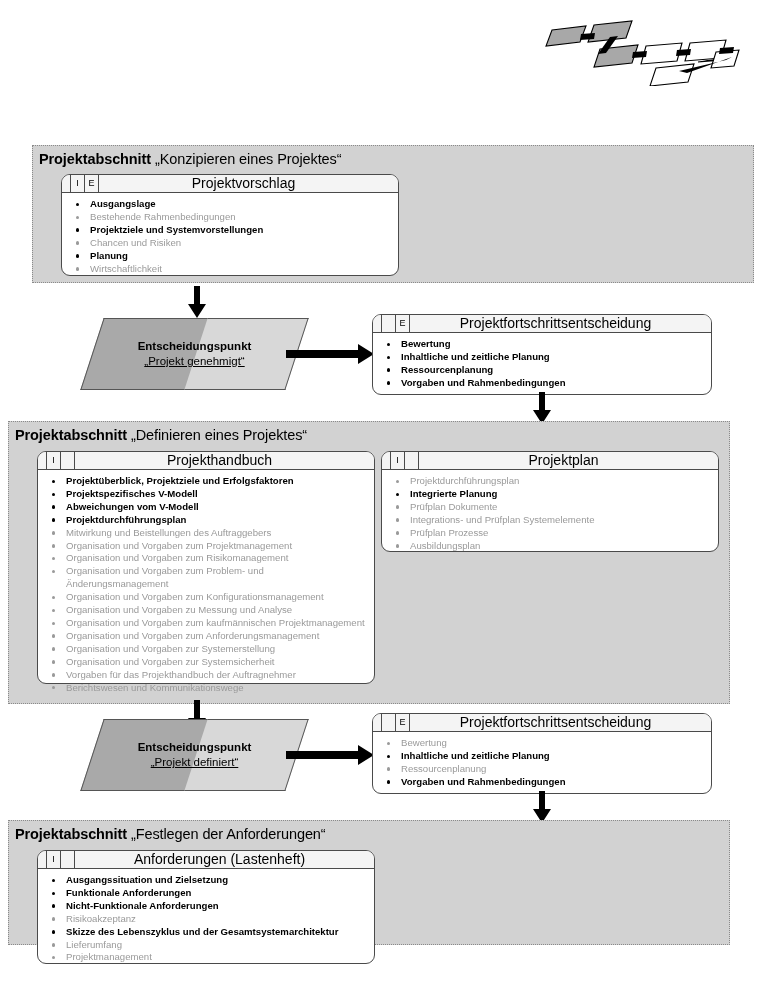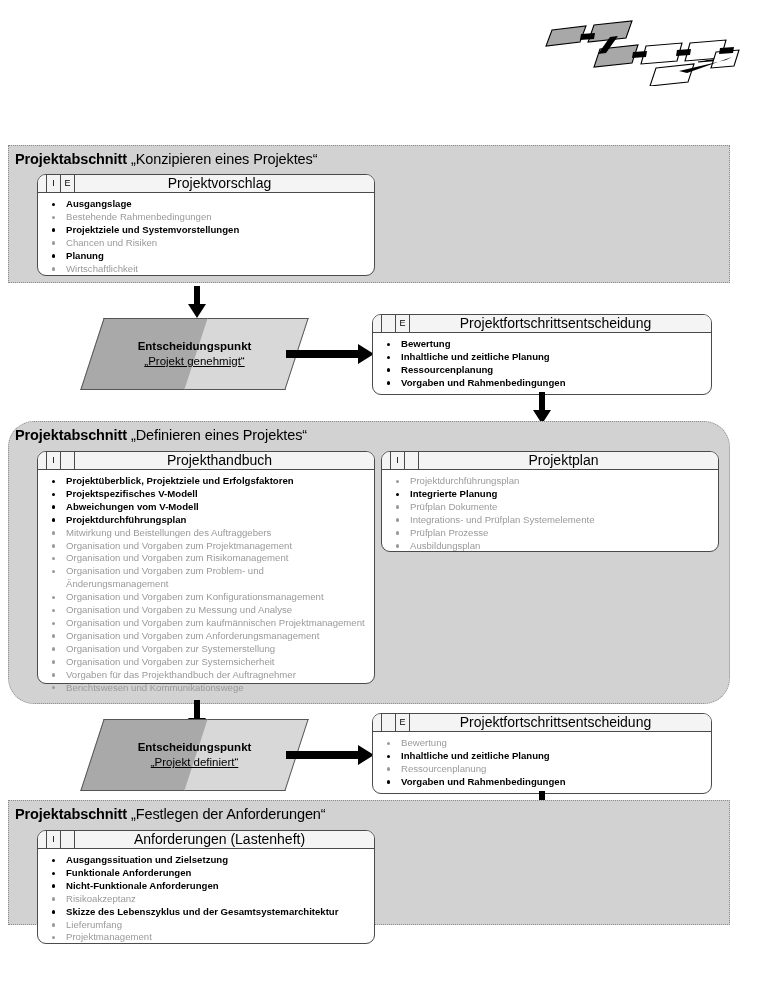--- a/index.html
+++ b/index.html
@@ -201,21 +201,21 @@
   <g fill="#000" stroke="none">
     <polygon points="41,26 55,25 54,31 40,32"></polygon>
     <polygon points="70,29 78,28 66,45 58,46"></polygon>
     <polygon points="93,44 107,43 106,49 92,50"></polygon>
     <polygon points="137,42 151,41 150,47 136,48"></polygon>
     <polygon points="180,40 194,39 193,45 179,46"></polygon>
     <polygon points="186,52 192,49 147,65 139,63"></polygon>
   </g>
 </svg>
 
-<div class="phase-panel" style="top:145px; height:138px;">
+<div class="phase-panel" style="top:145px; height:138px;margin-left:24px;">
   <div class="phase-title">
     <span class="strong">Projektabschnitt</span>
     <span class="quoted">„Konzipieren eines Projektes“</span>
   </div>
 
   <div class="doc-box" style="left:28px; top:28px; width:338px; height:102px;">
     <div class="doc-header">
       <div class="hdr-gap"></div>
       <div class="hdr-cell">I</div>
       <div class="hdr-cell">E</div>
@@ -265,21 +265,21 @@
       <li class="active">Ressourcenplanung</li>
       <li class="active">Vorgaben und Rahmenbedingungen</li>
     </ul>
   </div>
 </div>
 
 <svg class="arrow-down" style="left:531px; top:392px;" viewBox="0 0 22 34" xmlns="http://www.w3.org/2000/svg">
   <polygon points="8,0 14,0 14,18 20,18 11,32 2,18 8,18" fill="#000"></polygon>
 </svg>
 
-<div class="phase-panel" style="top:421px; height:283px;border-radius:26px;">
+<div class="phase-panel" style="top:421px; height:283px;">
   <div class="phase-title">
     <span class="strong">Projektabschnitt</span>
     <span class="quoted">„Definieren eines Projektes“</span>
   </div>
 
   <div class="doc-box" style="left:28px; top:29px; width:338px; height:233px;">
     <div class="doc-header">
       <div class="hdr-gap"></div>
       <div class="hdr-cell">I</div>
       <div class="hdr-cell"></div>
@@ -359,21 +359,21 @@
       <li>Ressourcenplanung</li>
       <li class="active">Vorgaben und Rahmenbedingungen</li>
     </ul>
   </div>
 </div>
 
 <svg class="arrow-down" style="left:531px; top:791px;" viewBox="0 0 22 34" xmlns="http://www.w3.org/2000/svg">
   <polygon points="8,0 14,0 14,18 20,18 11,32 2,18 8,18" fill="#000"></polygon>
 </svg>
 
-<div class="phase-panel" style="top:800px; height:125px;">
+<div class="phase-panel" style="top:820px; height:125px;">
   <div class="phase-title">
     <span class="strong">Projektabschnitt</span>
     <span class="quoted">„Festlegen der Anforderungen“</span>
   </div>
 
   <div class="doc-box" style="left:28px; top:29px; width:338px; height:114px;">
     <div class="doc-header">
       <div class="hdr-gap"></div>
       <div class="hdr-cell">I</div>
       <div class="hdr-cell"></div>

